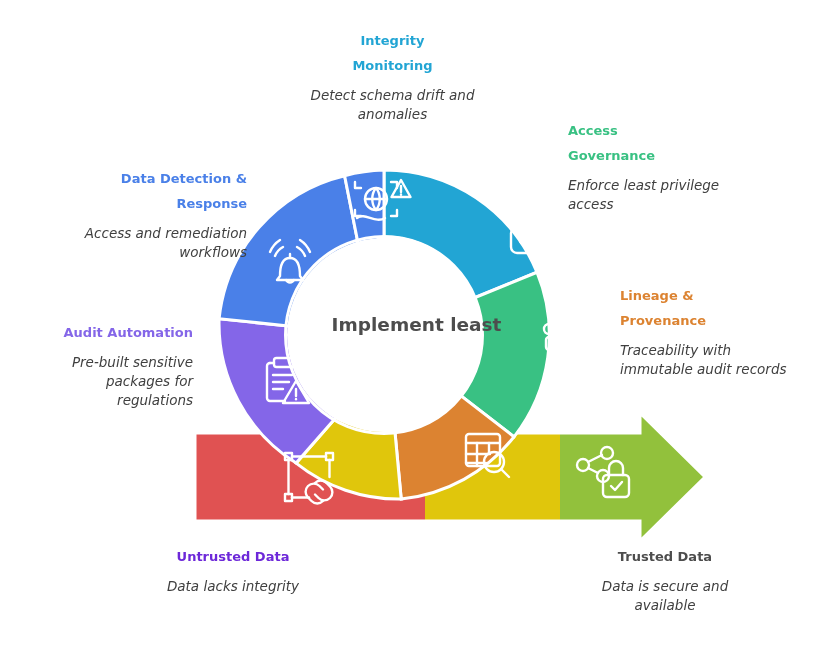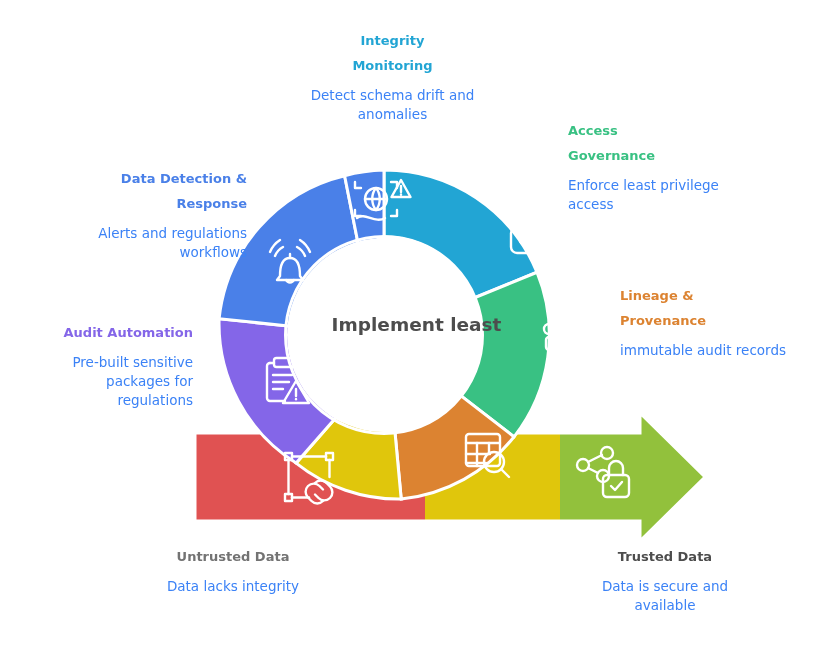--- a/index.html
+++ b/index.html
@@ -14,24 +14,25 @@
   svg.figure{position:absolute;left:0;top:0;width:819px;height:665px;}
 
   .label-block{position:absolute;}
   .lbl-title{
     font-weight:bold;
     font-size:13px;
     line-height:25px;
     margin:0 0 8px 0;
   }
   .lbl-desc{
-    color:#3b82f6;
+    color:#404040;
     font-size:13.5px;
     line-height:19px;
     margin:0;
+    font-style:italic;
   }
   .align-left{text-align:left;}
   .align-right{text-align:right;}
   .align-center{text-align:center;}
 
   
   #lab-integrity{left:275px;top:28px;width:235px;}
   #lab-access{left:568px;top:118px;width:240px;}
   #lab-lineage{left:620px;top:283px;width:195px;}
   #lab-ddr{left:12px;top:166px;width:235px;}
@@ -236,48 +237,49 @@
       <div>access</div>
     </div>
   </div>
 
   <div class="label-block align-left" id="lab-lineage">
     <div class="lbl-title" style="color:#DC8331;">
       <div>Lineage &amp;</div>
       <div>Provenance</div>
     </div>
     <div class="lbl-desc">
+      <div>Traceability with</div>
       <div>immutable audit records</div>
     </div>
   </div>
 
   <div class="label-block align-right" id="lab-ddr">
     <div class="lbl-title" style="color:#4A80E8;">
       <div>Data Detection &amp;</div>
       <div>Response</div>
     </div>
     <div class="lbl-desc">
-      <div>Alerts and regulations</div>
+      <div>Access and remediation</div>
       <div>workflows</div>
     </div>
   </div>
 
   <div class="label-block align-right" id="lab-audit">
     <div class="lbl-title" style="color:#8466E8;text-align:right;">
       <div>Audit Automation</div>
     </div>
     <div class="lbl-desc">
       <div>Pre-built sensitive</div>
       <div>packages for</div>
       <div>regulations</div>
     </div>
   </div>
 
   <div class="label-block align-center" id="lab-untrusted">
-    <div class="lbl-title" style="color:#737373;">
+    <div class="lbl-title" style="color:#6d28d9;">
       <div>Untrusted Data</div>
     </div>
     <div class="lbl-desc">
       <div>Data lacks integrity</div>
     </div>
   </div>
 
 
   <div class="label-block align-center" id="lab-trusted">
     <div class="lbl-title" style="color:#4d4d4d;">

